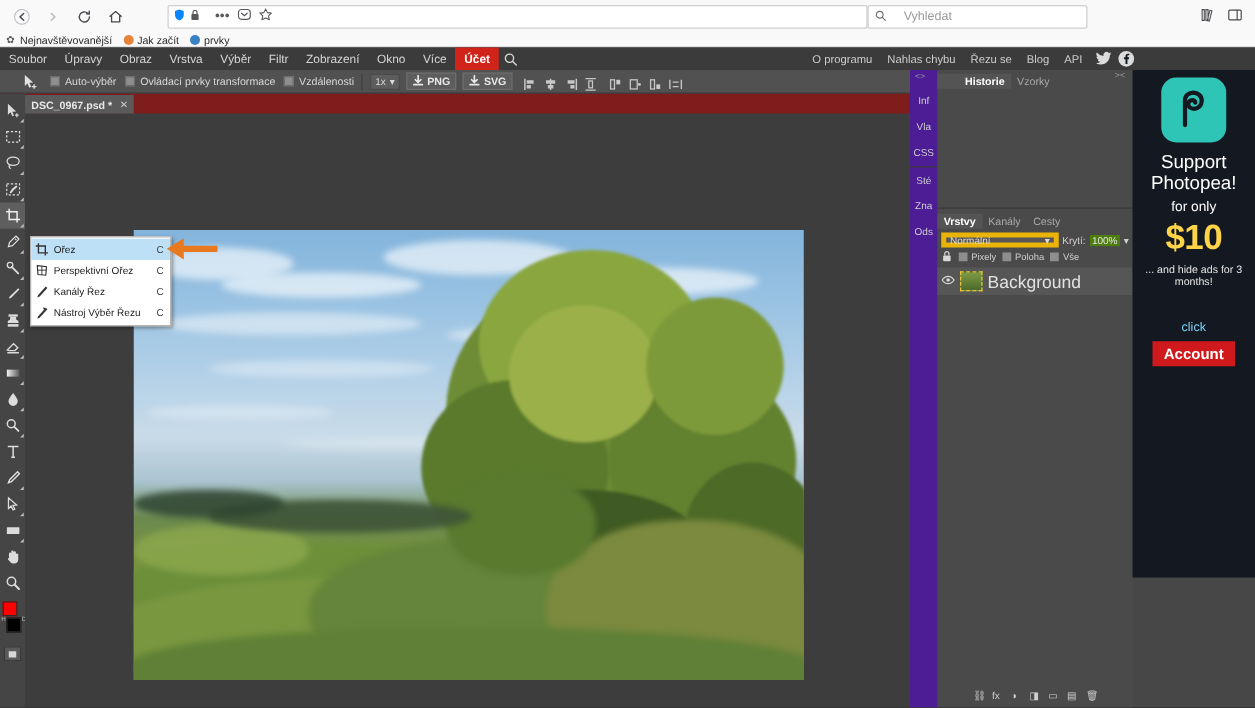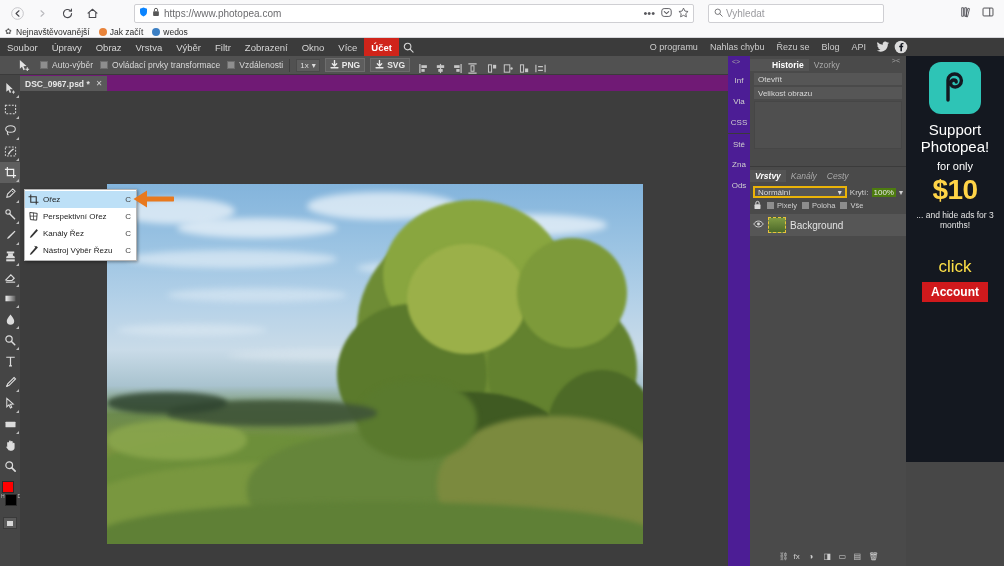--- a/index.html
+++ b/index.html
@@ -32,23 +32,23 @@
   }
   #url-bar .shield { color: #0a84ff; font-size: 9px; }
   #url-bar .lock { color: #585858; font-size: 9px; }
   #url-text {
     font-size: 10px; color: #6b6b6e; white-space: nowrap; overflow: hidden;
     flex: 1;
   }
   #url-actions { display: flex; align-items: center; gap: 6px; margin-left: 8px; }
   #url-actions span { font-size: 11px; color: #58585d; }
   #search-bar {
-    flex: 0 0 176px; margin-left: 14px; height: 19px; background: #fff;
+    flex: 0 0 176px; height: 19px; background: #fff;
     border: 1px solid #cfcfd3; border-radius: 2px;
-    display: flex; align-items: center; padding: 0 5px; gap: 3px;
+    display: flex; align-items: center; padding: 0 5px; gap: 14px;
   }
   #search-bar .mag { color: #6b6b6e; font-size: 9px; }
   #search-placeholder { font-size: 10px; color: #9a9a9e; }
   #right-icons { margin-left: auto; display: flex; gap: 10px; padding-right: 4px; }
   #right-icons span { font-size: 12px; color: #4a4a4f; }
 
   #bookmark-bar {
     position: absolute; left: 0; top: 26px; width: 1004px; height: 12px;
     display: flex; align-items: center; padding-left: 5px; gap: 9px;
   }
@@ -92,21 +92,21 @@
   .opt-btn {
     display: flex; align-items: center; gap: 3px; background: #5d5d5d;
     border: 1px solid #6d6d6d; height: 14px; padding: 0 4px; margin-left: 5px;
     font-size: 8.5px; color: #e8e8e8; font-weight: bold;
   }
   .opt-ico-grp { display: flex; align-items: center; gap: 5px; margin-left: 9px; }
   .opt-ico { width: 11px; height: 11px; color: #c8c8c8; }
 
   #tabsbar {
     position: absolute; left: 0; top: 37px; width: 728px; height: 16px;
-    background: #701a75; display: flex; align-items: flex-end; padding-left: 20px;
+    background: #7f1d1d; display: flex; align-items: flex-end; padding-left: 20px;
   }
   #doc-tab {
     background: #5a5a5a; height: 15px; display: flex; align-items: center;
     padding: 0 5px; gap: 6px;
   }
   #doc-tab-name { font-size: 8.5px; color: #e8e8e8; font-weight: bold; white-space: nowrap; }
   #doc-tab-close { font-size: 8px; color: #cfcfcf; }
   #tabsbar-handle { position: absolute; left: 3px; top: 1px; font-size: 7px; color: #9a9a9a; }
 
   
@@ -156,51 +156,51 @@
   #panel-top { position: absolute; left: 22px; top: 0; width: 156px; height: 110px; background: #4a4a4a; }
   #panel-top-handle { position: absolute; right: 6px; top: 1px; font-size: 7px; color: #a5a5a5; }
   .ptabs { display: flex; align-items: flex-end; height: 15px; padding-top: 9px; }
   .ptab { font-size: 8.5px; color: #a9a9a9; padding: 1px 5px; }
   .ptab.sel { background: #545454; color: #ffffff; font-weight: bold; padding-left: 22px; }
   .hist-list { padding: 2px 4px 0 4px; }
   .hist-row { height: 12px; background: #565656; font-size: 8px; color: #d9d9d9; display: flex; align-items: center; padding-left: 4px; margin-bottom: 2px; }
   .hist-empty { height: 48px; background: #4f4f4f; border: 1px solid #464646; }
 
   #panel-layers { position: absolute; left: 22px; top: 110px; width: 156px; height: 400px; background: #4a4a4a; border-top: 1px solid #3b3b3b; }
-  .lay-tabs { display: flex; align-items: flex-start; height: 16px; padding-top: 3px; font-style: italic; }
+  .lay-tabs { display: flex; align-items: center; height: 16px; padding-top: 3px; }
   .lay-tab { font-size: 8.5px; color: #a9a9a9; padding: 1px 5px; }
   .lay-tab.sel { background: #545454; color: #ffffff; font-weight: bold; }
   .lay-row1 { display: flex; align-items: center; height: 14px; padding: 0 3px; gap: 3px; margin-top: 2px; }
-  .blend-select { flex: 1; height: 12px; background: #555555; border: 2px solid #eab308; font-size: 8px; color: #dcdcdc; display: flex; align-items: center; justify-content: space-between; padding: 0 3px; }
+  .blend-select { flex: 1; height: 12px; background: #555555; border: 4px solid #eab308; font-size: 8px; color: #dcdcdc; display: flex; align-items: center; justify-content: space-between; padding: 0 3px; }
   .opacity-lbl { font-size: 8px; color: #d0d0d0; }
   .opacity-val { background: #4d7c0f; font-size: 8px; color: #e8e8e8; padding: 0 2px; }
   .lay-row2 { display: flex; align-items: center; height: 13px; padding: 0 3px; gap: 5px; }
   .lock-ico { color: #d8d8d8; font-size: 9px; }
   .lock-opt { display: flex; align-items: center; gap: 3px; }
   .lock-opt .box { width: 7px; height: 7px; background: #8e8e8e; }
   .lock-opt .lbl { font-size: 7.5px; color: #cfcfcf; }
   .layer-item { display: flex; align-items: center; height: 22px; background: #565656; margin-top: 2px; padding: 0 3px; gap: 4px; }
   .eye-ico { color: #d8d8d8; font-size: 9px; }
   .layer-thumb { width: 18px; height: 16px; border: 1px dashed #e8c23a; background: linear-gradient(#7e9a44, #4d6a2a); }
-  .layer-name { font-size: 10px; color: #e2e2e2; }
+  .layer-name { font-size: 14px; color: #e2e2e2; }
   #lay-footer { position: absolute; left: 0; bottom: 3px; width: 156px; height: 14px; display: flex; align-items: center; justify-content: center; gap: 6px; }
   #lay-footer .fico { width: 9px; height: 9px; color: #cfcfcf; font-size: 8px; }
 
   
   #ad {
     position: absolute; left: 906px; top: 18px; width: 98px; height: 406px;
     background: #141820; display: flex; flex-direction: column; align-items: center;
     padding-top: 6px;
   }
   #ad-logo { width: 52px; height: 52px; background: #2ec4b6; border-radius: 12px; display: flex; align-items: center; justify-content: center; }
   #ad-title { margin-top: 8px; font-size: 15px; color: #ffffff; text-align: center; line-height: 1.12; font-weight: normal; }
   #ad-foronly { margin-top: 4px; font-size: 11px; color: #ffffff; }
   #ad-price { margin-top: 2px; font-size: 28px; color: #ffd447; font-weight: bold; letter-spacing: -0.5px; }
   #ad-sub { margin-top: 4px; font-size: 8.5px; color: #e5e5e5; text-align: center; line-height: 1.25; }
-  #ad-click { margin-top: 26px; font-size: 17px; color: #fde047; }
+  #ad-click { margin-top: 26px; font-size: 10px; color: #7dd3fc; }
   #ad-account { margin-top: 5px; background: #d0191c; color: #ffffff; font-size: 12px; font-weight: bold; padding: 3px 9px; border: none; }
 
   
   #ctxmenu {
     position: absolute; left: 24px; top: 151px; width: 113px; background: #ffffff;
     border: 1px solid #b5b5b5; box-shadow: 1px 1px 3px rgba(0,0,0,0.4); z-index: 40;
     padding: 1px 0;
   }
   .ctx-item { display: flex; align-items: center; height: 17px; padding: 0 2px; gap: 4px; }
   .ctx-item.sel { background: #bde0f7; }
@@ -244,21 +244,20 @@
         <svg width="9" height="10" viewBox="0 0 10 12">
             <path d="M5 0.6 L9.2 2.2 V6 c0 3-2.3 4.6-4.2 5.3C3.1 10.6.8 9 .8 6V2.2Z" fill="#0a84ff"></path>
           </svg>
       </span>
       <span class="lock">
         <svg width="8" height="10" viewBox="0 0 10 12">
             <rect x="1.4" y="5" width="7.2" height="6" rx="1" fill="#585858"></rect>
             <path d="M3 5V3.4a2 2 0 0 1 4 0V5" fill="none" stroke="#585858" stroke-width="1.2"></path>
           </svg>
       </span>
-      <span id="url-text">https://www.photopea.com</span>
       <span id="url-actions">
         <span>•••</span>
         <span>
           <svg width="11" height="11" viewBox="0 0 14 14">
               <rect x="1" y="2" width="12" height="10" rx="3" fill="none" stroke="#58585d" stroke-width="1.2"></rect>
               <path d="M4.2 5.8 L7 8.4 L9.8 5.8" fill="none" stroke="#58585d" stroke-width="1.3" stroke-linecap="round"></path>
             </svg>
         </span>
         <span>
           <svg width="11" height="11" viewBox="0 0 14 14">
@@ -297,21 +296,21 @@
     <div class="bookmark">
       <span class="bm-ico star">✿</span>
       <span>Nejnavštěvovanější</span>
     </div>
     <div class="bookmark">
       <span class="bm-ico orange"></span>
       <span>Jak začít</span>
     </div>
     <div class="bookmark">
       <span class="bm-ico blue"></span>
-      <span>wedos</span>
+      <span>prvky</span>
     </div>
   </div>
 </div>
 
 <div id="app">
 
   <div id="menubar">
     <div class="menu-item">Soubor</div>
     <div class="menu-item">Úpravy</div>
     <div class="menu-item">Obraz</div>
@@ -691,25 +690,20 @@
       <div class="vtab sep-top">Sté</div>
       <div class="vtab">Zna</div>
       <div class="vtab">Ods</div>
     </div>
 
     <div id="panel-top">
       <span id="panel-top-handle">&gt;&lt;</span>
       <div class="ptabs">
         <div class="ptab sel">Historie</div>
         <div class="ptab">Vzorky</div>
-      </div>
-      <div class="hist-list">
-        <div class="hist-row">Otevřít</div>
-        <div class="hist-row">Velikost obrazu</div>
-        <div class="hist-empty"></div>
       </div>
     </div>
 
     <div id="panel-layers">
       <div class="lay-tabs">
         <div class="lay-tab sel">Vrstvy</div>
         <div class="lay-tab">Kanály</div>
         <div class="lay-tab">Cesty</div>
       </div>
       <div class="lay-row1">

